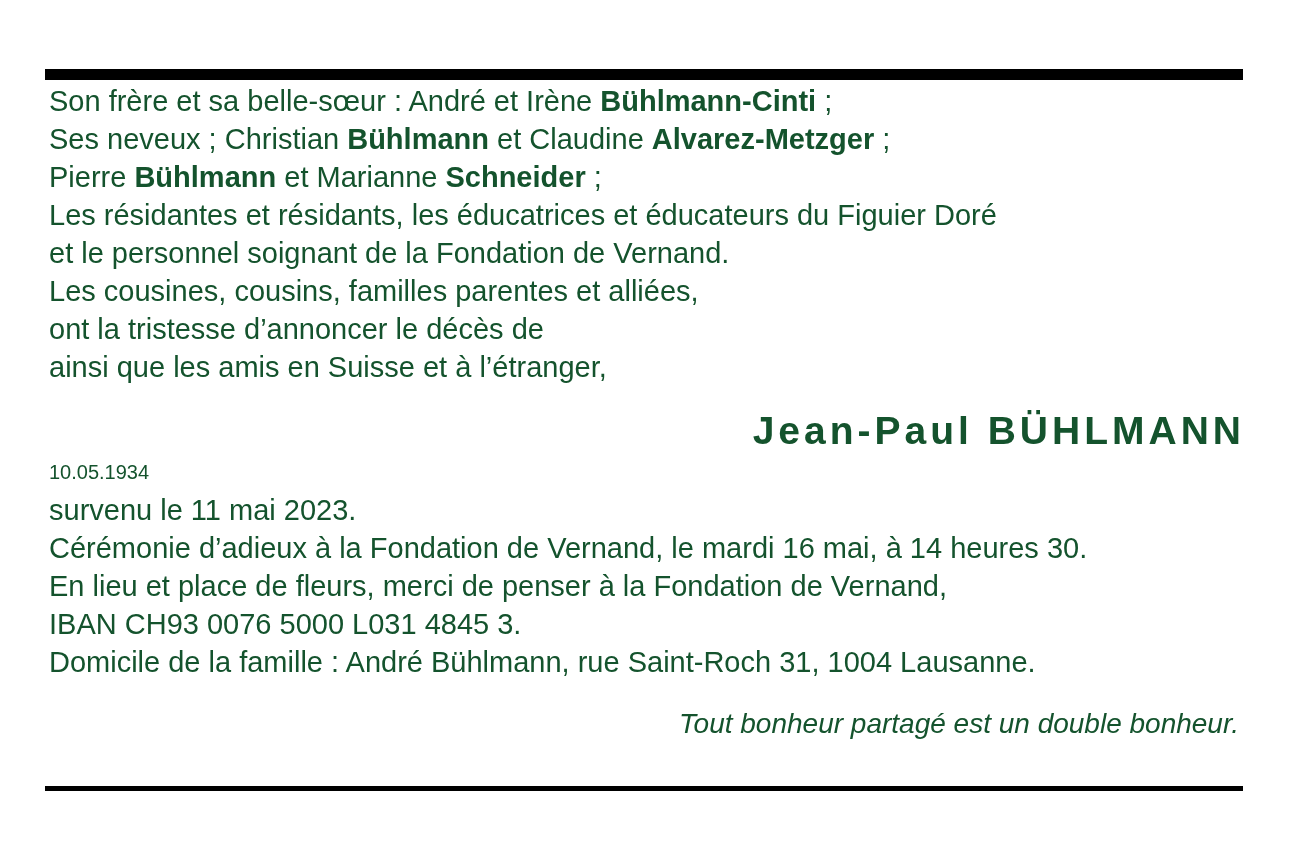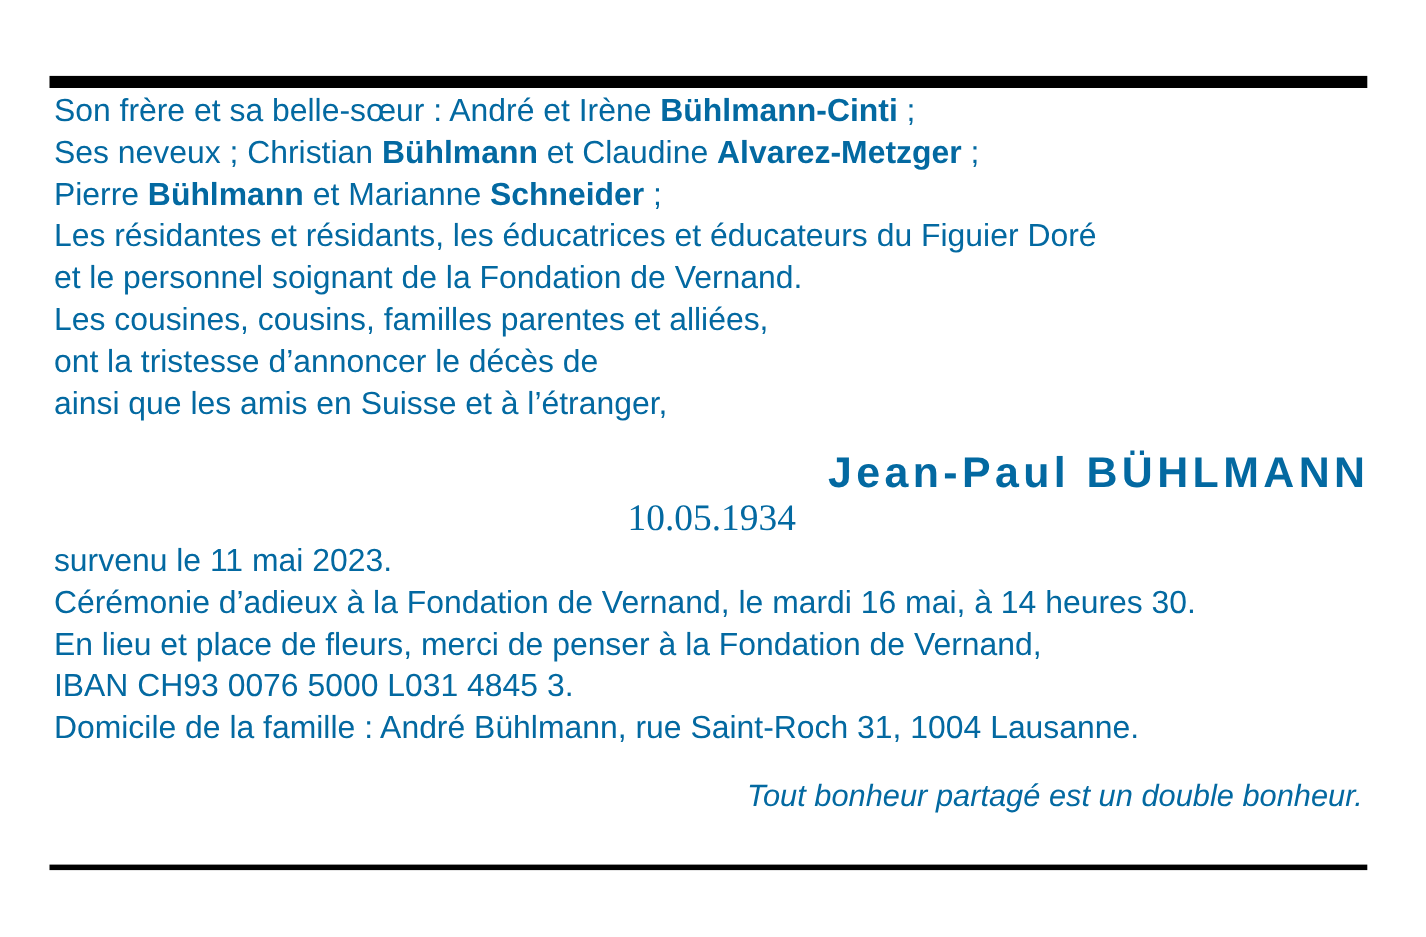--- a/index.html
+++ b/index.html
@@ -5,21 +5,21 @@
   html, body {
     margin: 0;
     padding: 0;
     background: #ffffff;
   }
   .page {
     position: relative;
     width: 1296px;
     height: 852px;
     background: #ffffff;
-    color: #0369a1;
+    color: #14532d;
     font-family: "Liberation Sans", sans-serif;
     overflow: hidden;
   }
   .rule {
     position: absolute;
     left: 45px;
     width: 1198px;
     background: #000000;
   }
   .rule-top {
@@ -47,24 +47,23 @@
   .deceased-name {
     margin-top: 23px;
     font-size: 39px;
     line-height: 44px;
     font-weight: bold;
     letter-spacing: 4px;
     text-align: right;
     white-space: nowrap;
   }
   .birth-date {
-    font-size: 34px;
+    font-size: 20px;
     line-height: 38px;
-    text-align: center;
-    font-family: Liberation Serif, serif;
+    text-align: left;
   }
   .details {
     margin-top: 0;
   }
   .quotes {
     margin-top: 27px;
     text-align: right;
     padding-right: 6px;
   }
   .quote-line {

